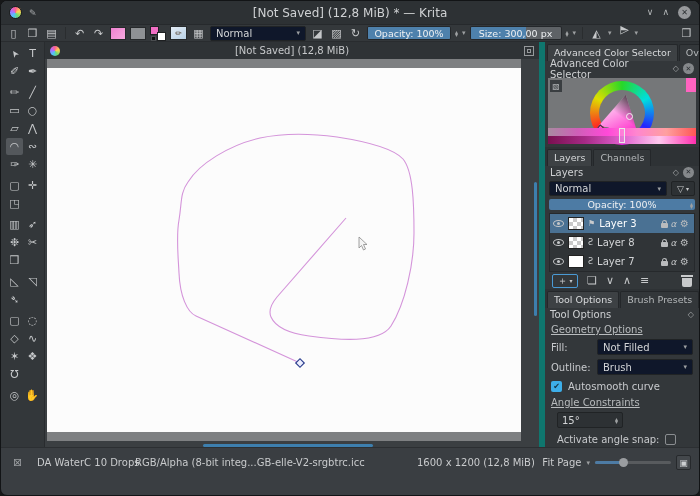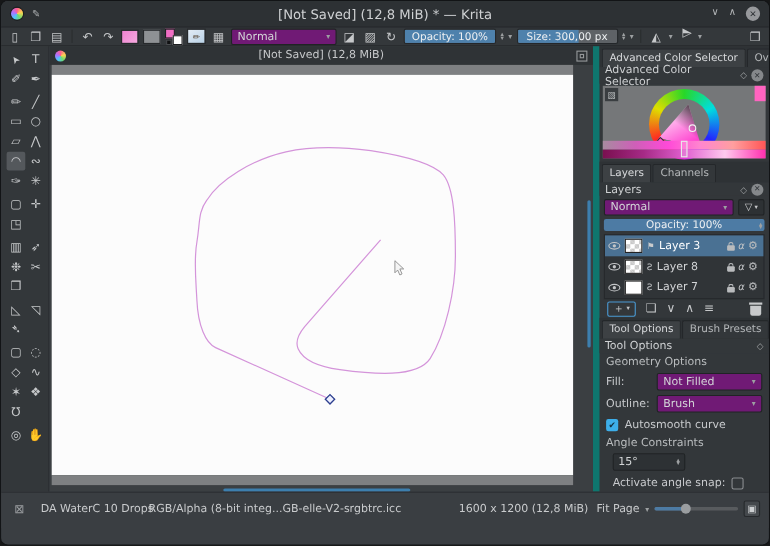--- a/index.html
+++ b/index.html
@@ -31,21 +31,21 @@
   .tsep { width:1px; height:12px; background:#2a2d2f; margin:0 2px; }
   .swatch1 { width:16px; height:13px; background:linear-gradient(135deg,#ee82d0,#f6a9df); border:1px solid #26292b; }
   .swatch2 { width:16px; height:13px; background:#8e9194; border:1px solid #26292b; }
   .fgbg { position:relative; width:16px; height:15px; }
   .fgbg .fg { position:absolute; top:0; left:0; width:9px; height:9px; background:#f06ec4; border:1px solid #1e2022; }
   .fgbg .bgc { position:absolute; bottom:0; right:0; width:9px; height:9px; background:#fff; border:1px solid #1e2022; }
   .fgbg .blk { position:absolute; bottom:0; left:1px; width:5px; height:5px; background:#101112; border:1px solid #4a4d50; }
   .preset-thumb { width:17px; height:14px; background:linear-gradient(145deg,#e3ecf5,#b9d2e7);
     border:1px solid #26292b; display:flex; align-items:center; justify-content:center; font-size:8px; color:#5a4a3a; }
   .kselect { display:flex; align-items:center; justify-content:space-between;
-    background:#701a75; border:1px solid #202325; border-radius:2px; height:15px; padding:0 5px;
+    background:#0f172a; border:1px solid #202325; border-radius:2px; height:15px; padding:0 5px;
     font-size:10px; color:#d3d5d7; }
   .kselect .chev { font-size:7px; color:#9da0a2; margin-left:6px; }
   .tb-normal { width:96px; }
   .slider { position:relative; height:14px; background:#5e6266; border:1px solid #24272a; border-radius:2px; overflow:hidden; }
   .slider .fill { position:absolute; left:0; top:0; bottom:0; background:#4e81ac; }
   .slider .slabel { position:absolute; left:0; right:0; top:0; bottom:0; display:flex;
     align-items:center; justify-content:center; font-size:9.5px; color:#eef0f2; }
   .op-slider { width:84px; } .sz-slider { width:92px; }
   .spin { display:flex; flex-direction:column; justify-content:center; line-height:.55; }
   .spin span { font-size:6px; color:#9da0a2; }
@@ -135,21 +135,21 @@
   .lockicon::before { content:""; position:absolute; top:-3px; left:1px; width:3px; height:3px;
     border:1px solid #b9bbbd; border-bottom:none; border-radius:3px 3px 0 0; }
   .layer-btns { height:20px; display:flex; align-items:center; gap:9px; padding:0 7px; }
   .addlayer { width:26px; height:14px; border:1px solid #4a9ad4; border-radius:2px; display:flex;
     align-items:center; justify-content:center; gap:2px; color:#c6c8ca; font-size:10px; }
   .addlayer .chev { font-size:6px; }
   .lb { color:#c6c8ca; font-size:11px; line-height:1; }
   .trash { position:relative; width:10px; height:9px; background:#c8cacc; border-radius:0 0 2px 2px; margin-left:auto; margin-top:3px; }
   .trash::before { content:""; position:absolute; top:-3px; left:-1px; width:12px; height:2px; background:#c8cacc; }
   
-  .opt-label { padding:3px 6px 2px 6px; font-size:10px; color:#b9bcbe; }
+  .opt-label { padding:3px 6px 2px 6px; font-size:10px; color:#b9bcbe;text-decoration:underline; }
   .opt-row { display:flex; align-items:center; padding:2px 6px; gap:4px; }
   .opt-row .flabel { width:42px; font-size:10px; color:#c8cacd; }
   .opt-row .kselect { flex:1; height:16px; }
   .check-row { display:flex; align-items:center; gap:6px; padding:4px 6px 2px 6px; }
   .checkbox { width:11px; height:11px; border-radius:2px; flex:none; }
   .checkbox.checked { background:#3daee9; color:#14303f; font-size:8px; display:flex; align-items:center; justify-content:center; }
   .checkbox.empty { border:1px solid #8a8d90; background:transparent; }
   .check-row .clabel { font-size:10px; color:#c8cacd;text-align:center; }
   .spinbox { width:66px; height:16px; background:#2d3134; border:1px solid #202325; border-radius:2px;
     display:flex; align-items:center; padding:0 4px; font-size:10px; color:#d3d5d7; }

